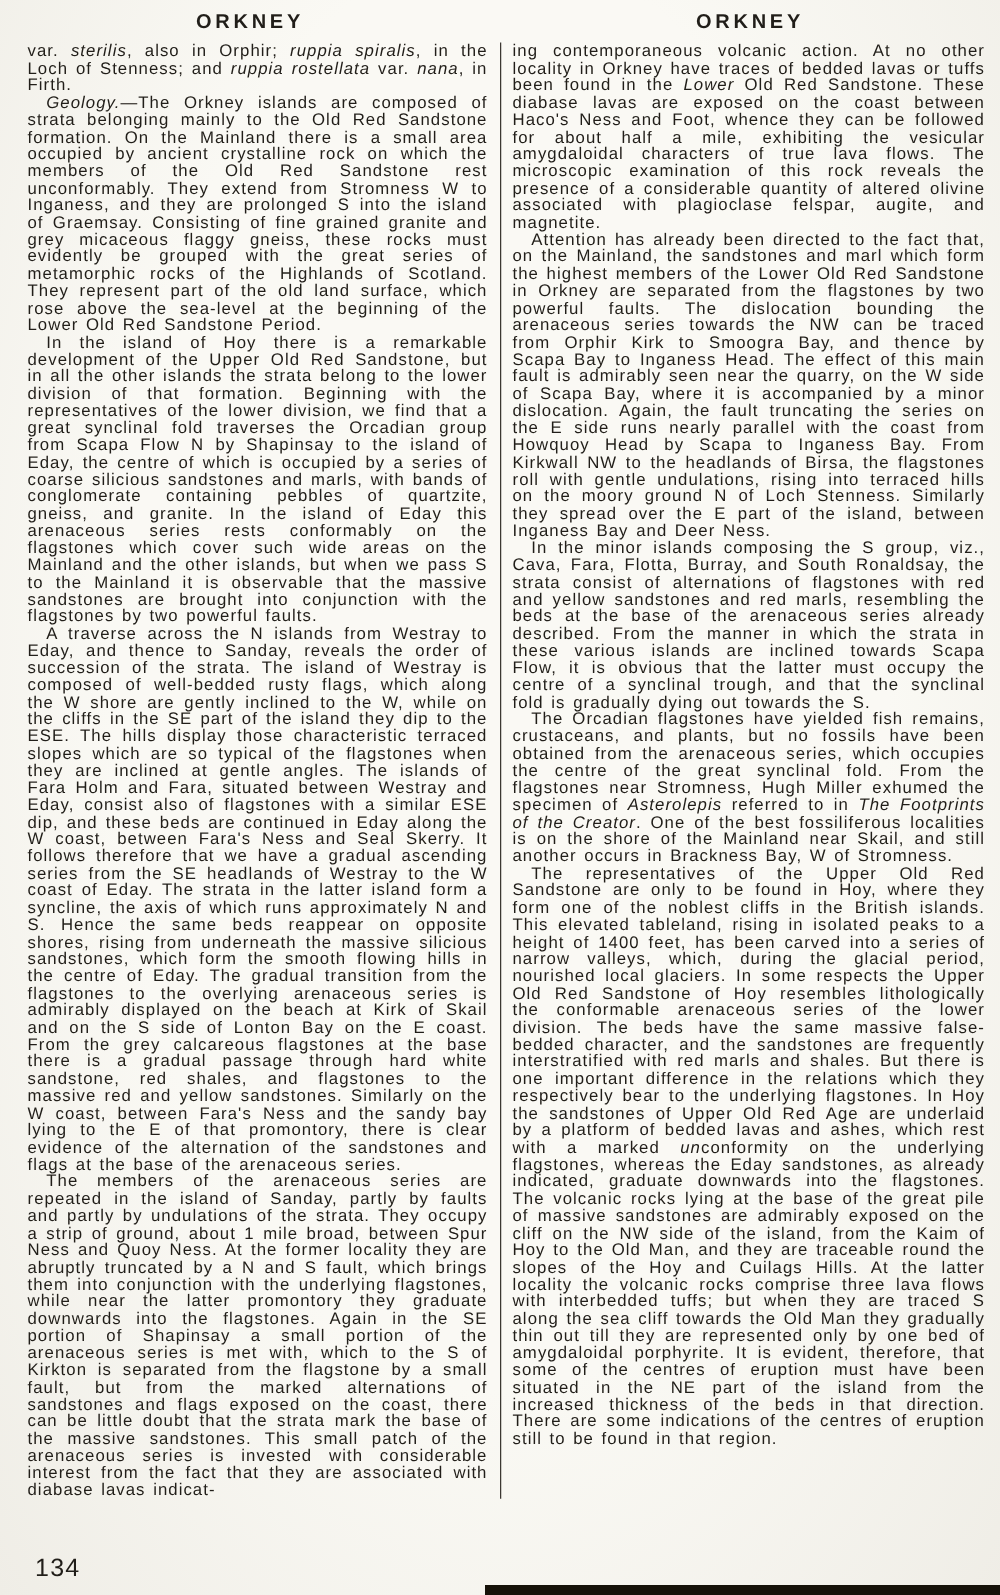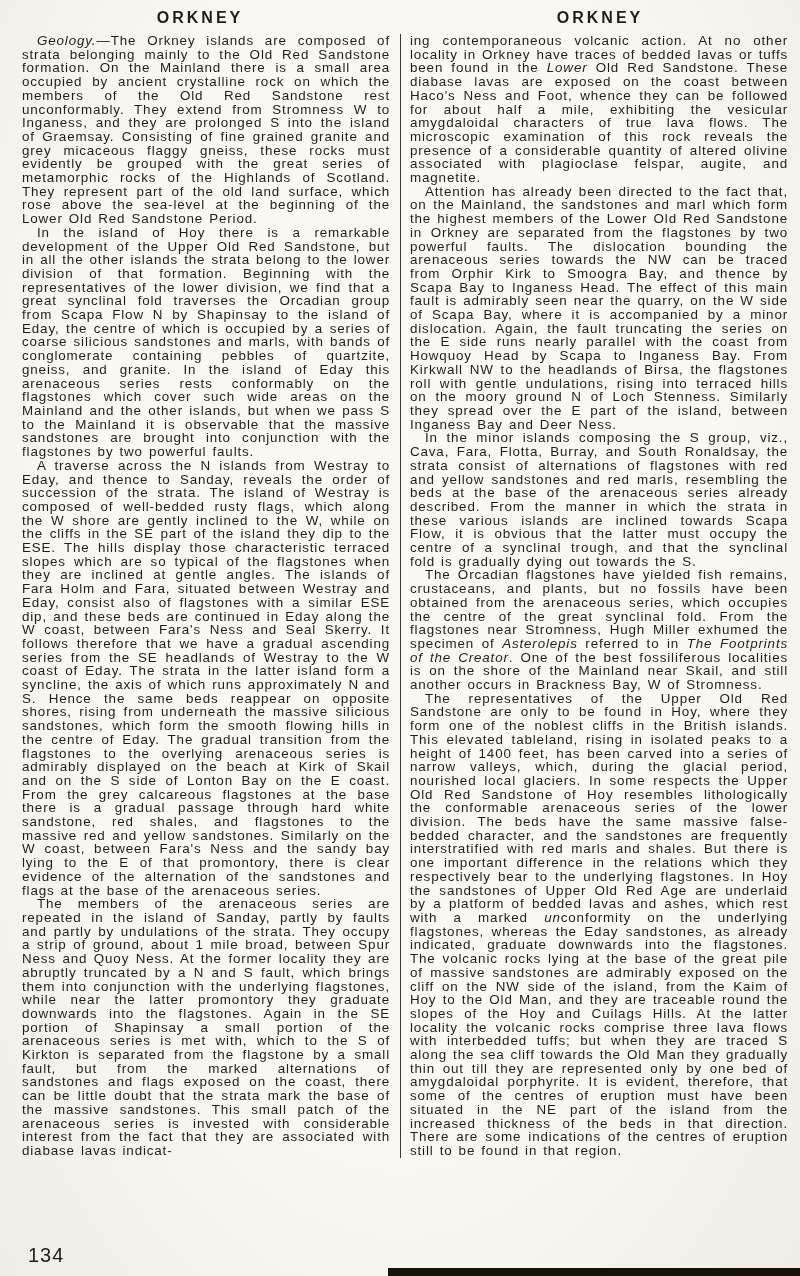--- a/index.html
+++ b/index.html
@@ -69,20 +69,21 @@
 
 <div class="page">
 
   <div class="running-heads">
     <div class="running-head">ORKNEY</div>
     <div class="running-head">ORKNEY</div>
   </div>
 
   <div class="columns">
     <div class="col col-left">
+        <p class="para"><span class="rm">var. </span><span class="it">sterilis</span><span class="rm">, also in Orphir; </span><span class="it">ruppia spiralis</span><span class="rm">, in the Loch of Stenness; and </span><span class="it">ruppia rostellata</span><span class="rm"> var. </span><span class="it">nana</span><span class="rm">, in Firth.</span></p>
         <p class="para indent"><span class="it">Geology.</span><span class="rm">—The Orkney islands are composed of strata belonging mainly to the Old Red Sandstone formation. On the Mainland there is a small area occupied by ancient crystalline rock on which the members of the Old Red Sandstone rest unconformably. They extend from Stromness W to Inganess, and they are prolonged S into the island of Graemsay. Consisting of fine grained granite and grey micaceous flaggy gneiss, these rocks must evidently be grouped with the great series of metamorphic rocks of the Highlands of Scotland. They represent part of the old land surface, which rose above the sea-level at the beginning of the Lower Old Red Sandstone Period.</span></p>
         <p class="para indent"><span class="rm">In the island of Hoy there is a remarkable development of the Upper Old Red Sandstone, but in all the other islands the strata belong to the lower division of that formation. Beginning with the representatives of the lower division, we find that a great synclinal fold traverses the Orcadian group from Scapa Flow N by Shapinsay to the island of Eday, the centre of which is occupied by a series of coarse silicious sandstones and marls, with bands of conglomerate containing pebbles of quartzite, gneiss, and granite. In the island of Eday this arenaceous series rests conformably on the flagstones which cover such wide areas on the Mainland and the other islands, but when we pass S to the Mainland it is observable that the massive sandstones are brought into conjunction with the flagstones by two powerful faults.</span></p>
         <p class="para indent"><span class="rm">A traverse across the N islands from Westray to Eday, and thence to Sanday, reveals the order of succession of the strata. The island of Westray is composed of well-bedded rusty flags, which along the W shore are gently inclined to the W, while on the cliffs in the SE part of the island they dip to the ESE. The hills display those characteristic terraced slopes which are so typical of the flagstones when they are inclined at gentle angles. The islands of Fara Holm and Fara, situated between Westray and Eday, consist also of flagstones with a similar ESE dip, and these beds are continued in Eday along the W coast, between Fara's Ness and Seal Skerry. It follows therefore that we have a gradual ascending series from the SE headlands of Westray to the W coast of Eday. The strata in the latter island form a syncline, the axis of which runs approximately N and S. Hence the same beds reappear on opposite shores, rising from underneath the massive silicious sandstones, which form the smooth flowing hills in the centre of Eday. The gradual transition from the flagstones to the overlying arenaceous series is admirably displayed on the beach at Kirk of Skail and on the S side of Lonton Bay on the E coast. From the grey calcareous flagstones at the base there is a gradual passage through hard white sandstone, red shales, and flagstones to the massive red and yellow sandstones. Similarly on the W coast, between Fara's Ness and the sandy bay lying to the E of that promontory, there is clear evidence of the alternation of the sandstones and flags at the base of the arenaceous series.</span></p>
         <p class="para indent"><span class="rm">The members of the arenaceous series are repeated in the island of Sanday, partly by faults and partly by undulations of the strata. They occupy a strip of ground, about 1 mile broad, between Spur Ness and Quoy Ness. At the former locality they are abruptly truncated by a N and S fault, which brings them into conjunction with the underlying flagstones, while near the latter promontory they graduate downwards into the flagstones. Again in the SE portion of Shapinsay a small portion of the arenaceous series is met with, which to the S of Kirkton is separated from the flagstone by a small fault, but from the marked alternations of sandstones and flags exposed on the coast, there can be little doubt that the strata mark the base of the massive sandstones. This small patch of the arenaceous series is invested with considerable interest from the fact that they are associated with diabase lavas indicat-</span></p>
       </div>
     <div class="column-rule"></div>
     <div class="col col-right">
         <p class="para"><span class="rm">ing contemporaneous volcanic action. At no other locality in Orkney have traces of bedded lavas or tuffs been found in the </span><span class="it">Lower</span><span class="rm"> Old Red Sandstone. These diabase lavas are exposed on the coast between Haco's Ness and Foot, whence they can be followed for about half a mile, exhibiting the vesicular amygdaloidal characters of true lava flows. The microscopic examination of this rock reveals the presence of a considerable quantity of altered olivine associated with plagioclase felspar, augite, and magnetite.</span></p>
         <p class="para indent"><span class="rm">Attention has already been directed to the fact that, on the Mainland, the sandstones and marl which form the highest members of the Lower Old Red Sandstone in Orkney are separated from the flagstones by two powerful faults. The dislocation bounding the arenaceous series towards the NW can be traced from Orphir Kirk to Smoogra Bay, and thence by Scapa Bay to Inganess Head. The effect of this main fault is admirably seen near the quarry, on the W side of Scapa Bay, where it is accompanied by a minor dislocation. Again, the fault truncating the series on the E side runs nearly parallel with the coast from Howquoy Head by Scapa to Inganess Bay. From Kirkwall NW to the headlands of Birsa, the flagstones roll with gentle undulations, rising into terraced hills on the moory ground N of Loch Stenness. Similarly they spread over the E part of the island, between Inganess Bay and Deer Ness.</span></p>
         <p class="para indent"><span class="rm">In the minor islands composing the S group, viz., Cava, Fara, Flotta, Burray, and South Ronaldsay, the strata consist of alternations of flagstones with red and yellow sandstones and red marls, resembling the beds at the base of the arenaceous series already described. From the manner in which the strata in these various islands are inclined towards Scapa Flow, it is obvious that the latter must occupy the centre of a synclinal trough, and that the synclinal fold is gradually dying out towards the S.</span></p>

